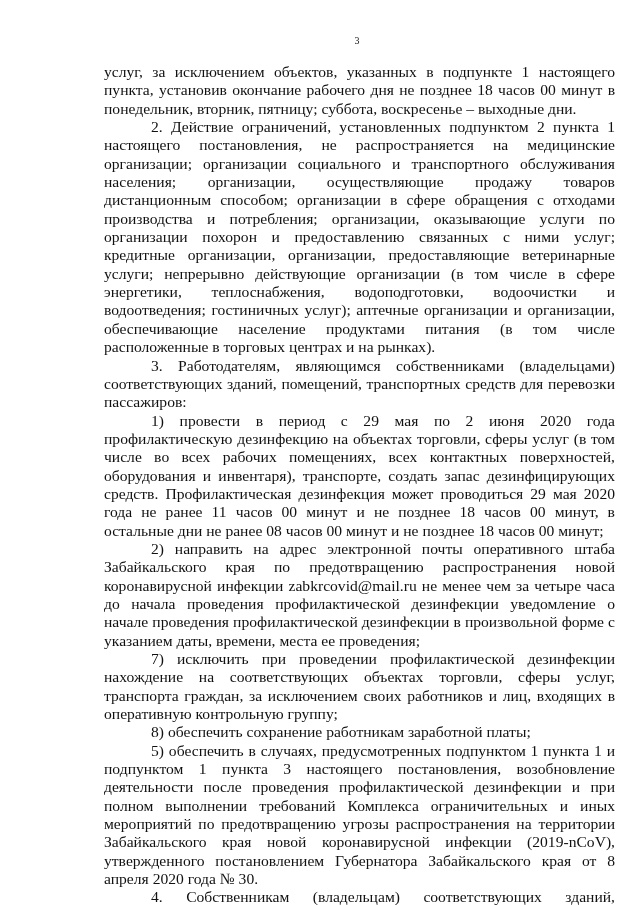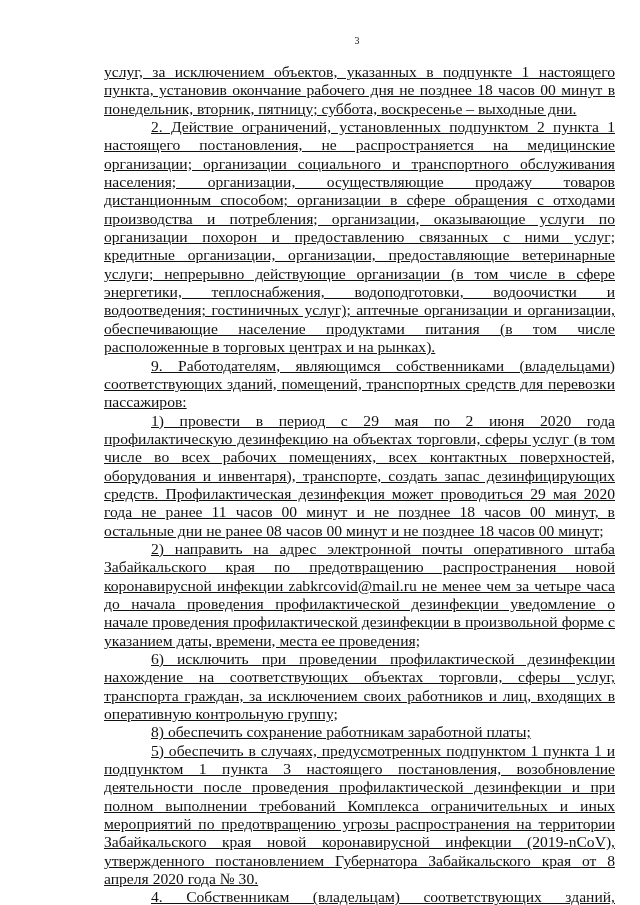--- a/index.html
+++ b/index.html
@@ -12,33 +12,33 @@
   .page-number {
     position: absolute; top: 35px; left: 0; width: 100%;
     text-align: center; font-size: 10px; line-height: 12px;
     padding-left: 74px; box-sizing: border-box;
   }
   .text-body {
     position: absolute; left: 104px; top: 63px; width: 511px;
     font-size: 15.6px; line-height: 18.35px;
   }
   .p {
-    margin: 0; text-align: justify; text-align-last: left; text-decoration: underline;
+    margin: 0; text-align: justify; text-align-last: left;
   }
   .p.indent { text-indent: 47px; }
   .p.spread { text-align-last: justify; }
 </style>
 </head>
 <body>
 
 <div class="page-number">3</div>
 
 <div class="text-body">
   <p class="p">услуг, за исключением объектов, указанных в подпункте 1 настоящего пункта, установив окончание рабочего дня не позднее 18 часов 00 минут в понедельник, вторник, пятницу; суббота, воскресенье – выходные дни.</p>
   <p class="p indent">2. Действие ограничений, установленных подпунктом 2 пункта 1 настоящего постановления, не распространяется на медицинские организации; организации социального и транспортного обслуживания населения; организации, осуществляющие продажу товаров дистанционным способом; организации в сфере обращения с отходами производства и потребления; организации, оказывающие услуги по организации похорон и предоставлению связанных с ними услуг; кредитные организации, организации, предоставляющие ветеринарные услуги; непрерывно действующие организации (в том числе в сфере энергетики, теплоснабжения, водоподготовки, водоочистки и водоотведения; гостиничных услуг); аптечные организации и организации, обеспечивающие население продуктами питания (в том числе расположенные в торговых центрах и на рынках).</p>
-  <p class="p indent">9. Работодателям, являющимся собственниками (владельцами) соответствующих зданий, помещений, транспортных средств для перевозки пассажиров:</p>
+  <p class="p indent">3. Работодателям, являющимся собственниками (владельцами) соответствующих зданий, помещений, транспортных средств для перевозки пассажиров:</p>
   <p class="p indent">1) провести в период с 29 мая по 2 июня 2020 года профилактическую дезинфекцию на объектах торговли, сферы услуг (в том числе во всех рабочих помещениях, всех контактных поверхностей, оборудования и инвентаря), транспорте, создать запас дезинфицирующих средств. Профилактическая дезинфекция может проводиться 29 мая 2020 года не ранее 11 часов 00 минут и не позднее 18 часов 00 минут, в остальные дни не ранее 08 часов 00 минут и не позднее 18 часов 00 минут;</p>
   <p class="p indent">2) направить на адрес электронной почты оперативного штаба Забайкальского края по предотвращению распространения новой коронавирусной инфекции zabkrcovid@mail.ru не менее чем за четыре часа до начала проведения профилактической дезинфекции уведомление о начале проведения профилактической дезинфекции в произвольной форме с указанием даты, времени, места ее проведения;</p>
-  <p class="p indent">6) исключить при проведении профилактической дезинфекции нахождение на соответствующих объектах торговли, сферы услуг, транспорта граждан, за исключением своих работников и лиц, входящих в оперативную контрольную группу;</p>
+  <p class="p indent">7) исключить при проведении профилактической дезинфекции нахождение на соответствующих объектах торговли, сферы услуг, транспорта граждан, за исключением своих работников и лиц, входящих в оперативную контрольную группу;</p>
   <p class="p indent">8) обеспечить сохранение работникам заработной платы;</p>
   <p class="p indent">5) обеспечить в случаях, предусмотренных подпунктом 1 пункта 1 и подпунктом 1 пункта 3 настоящего постановления, возобновление деятельности после проведения профилактической дезинфекции и при полном выполнении требований Комплекса ограничительных и иных мероприятий по предотвращению угрозы распространения на территории Забайкальского края новой коронавирусной инфекции (2019-nCoV), утвержденного постановлением Губернатора Забайкальского края от 8 апреля 2020 года № 30.</p>
   <p class="p indent spread">4. Собственникам (владельцам) соответствующих зданий, помещений обеспечить необходимые условия для осуществления деятельности аптечных</p>
 </div>
 
 </body></html>

